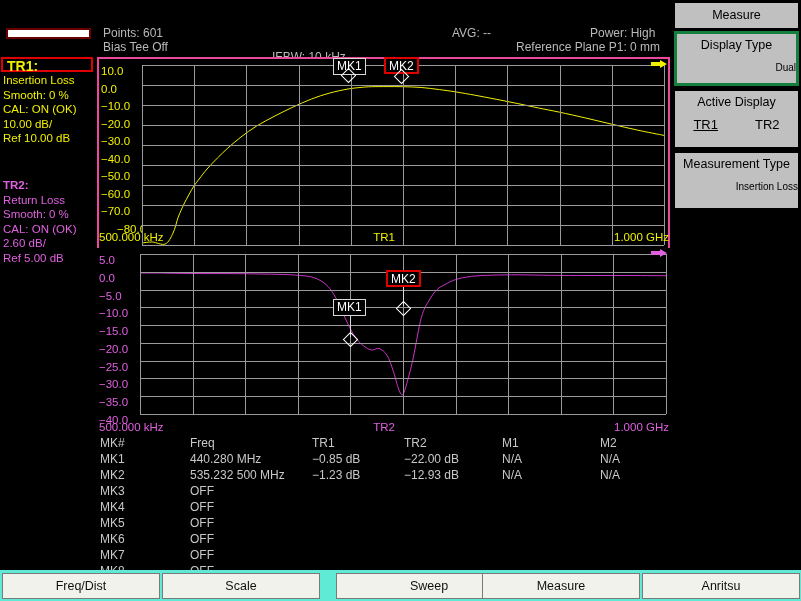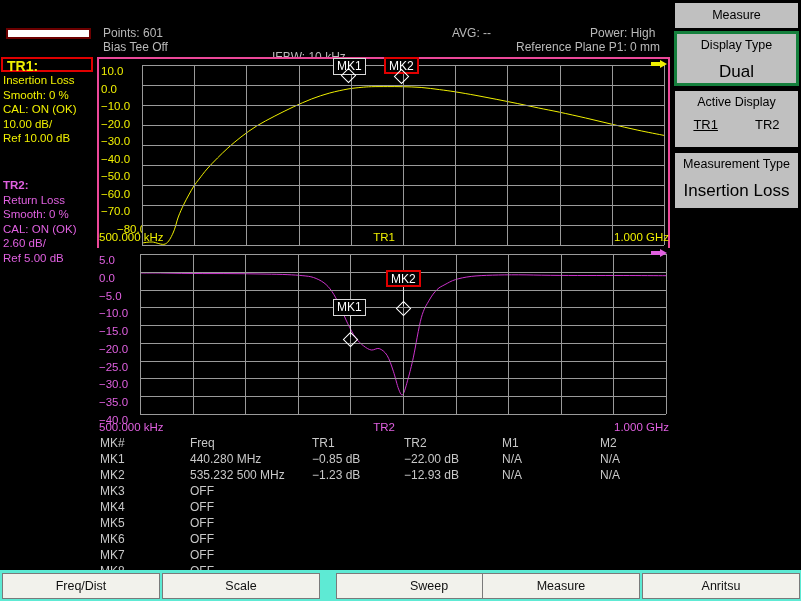--- a/index.html
+++ b/index.html
@@ -87,21 +87,21 @@
   .c-tr1{width:92px;}
   .c-tr2{width:98px;}
   .c-m1{width:98px;}
   .c-m2{width:60px;}
 
   
   #softkeys{position:absolute;left:674px;top:0;width:127px;height:570px;}
   .sk{position:absolute;left:0;width:125px;background:#c0c0c0;color:#000;
       box-sizing:border-box;text-align:center;}
   .sk-title{position:absolute;left:0;right:0;top:4px;font-size:12.5px;}
-  .sk-val{position:absolute;left:0;right:0;top:28px;font-size:17px;}
+  .sk-val{position:absolute;left:0;right:0;top:28px;font-size:10px;text-align:right;}
   .sk-top{height:27px;border:1px solid #000;border-radius:0;}
   .sk-split{position:absolute;top:26px;width:100%;font-size:13px;}
   .sk-split span{display:inline-block;}
   .sk-underline{text-decoration:underline;}
 
   
   #fnbar{position:absolute;left:0;top:570px;width:801px;height:31px;background:#5eead4;}
   .fnk{position:absolute;top:3px;height:26px;background:#f2f2ec;border:1px solid #7a7a7a;
        box-sizing:border-box;color:#111;font-size:12.5px;text-align:center;line-height:24px;}
 </style>

